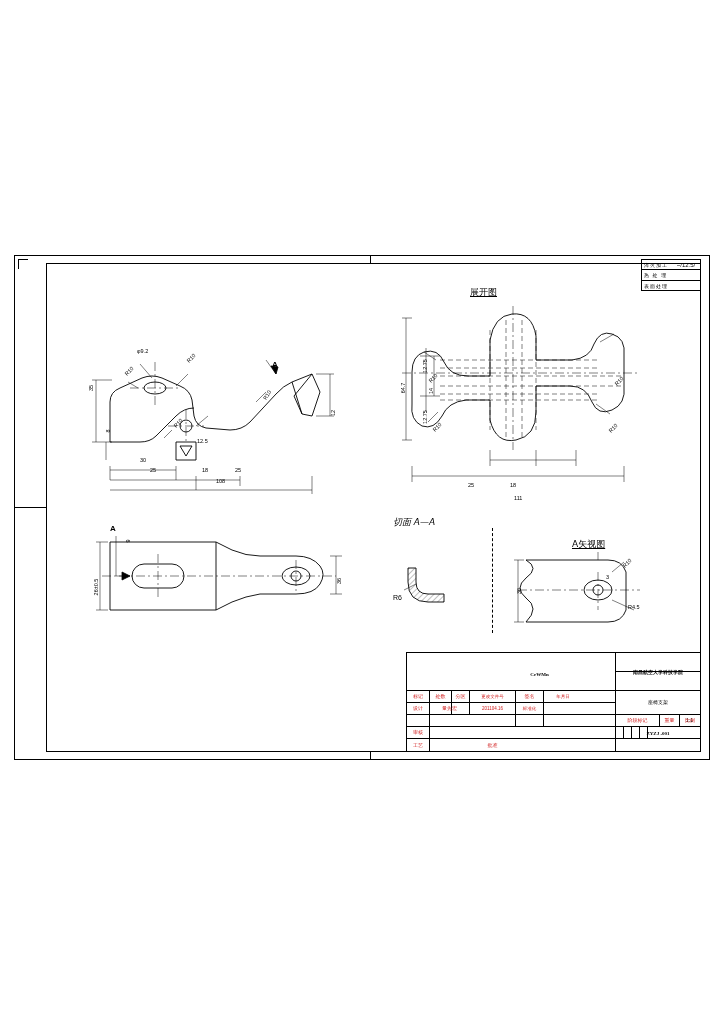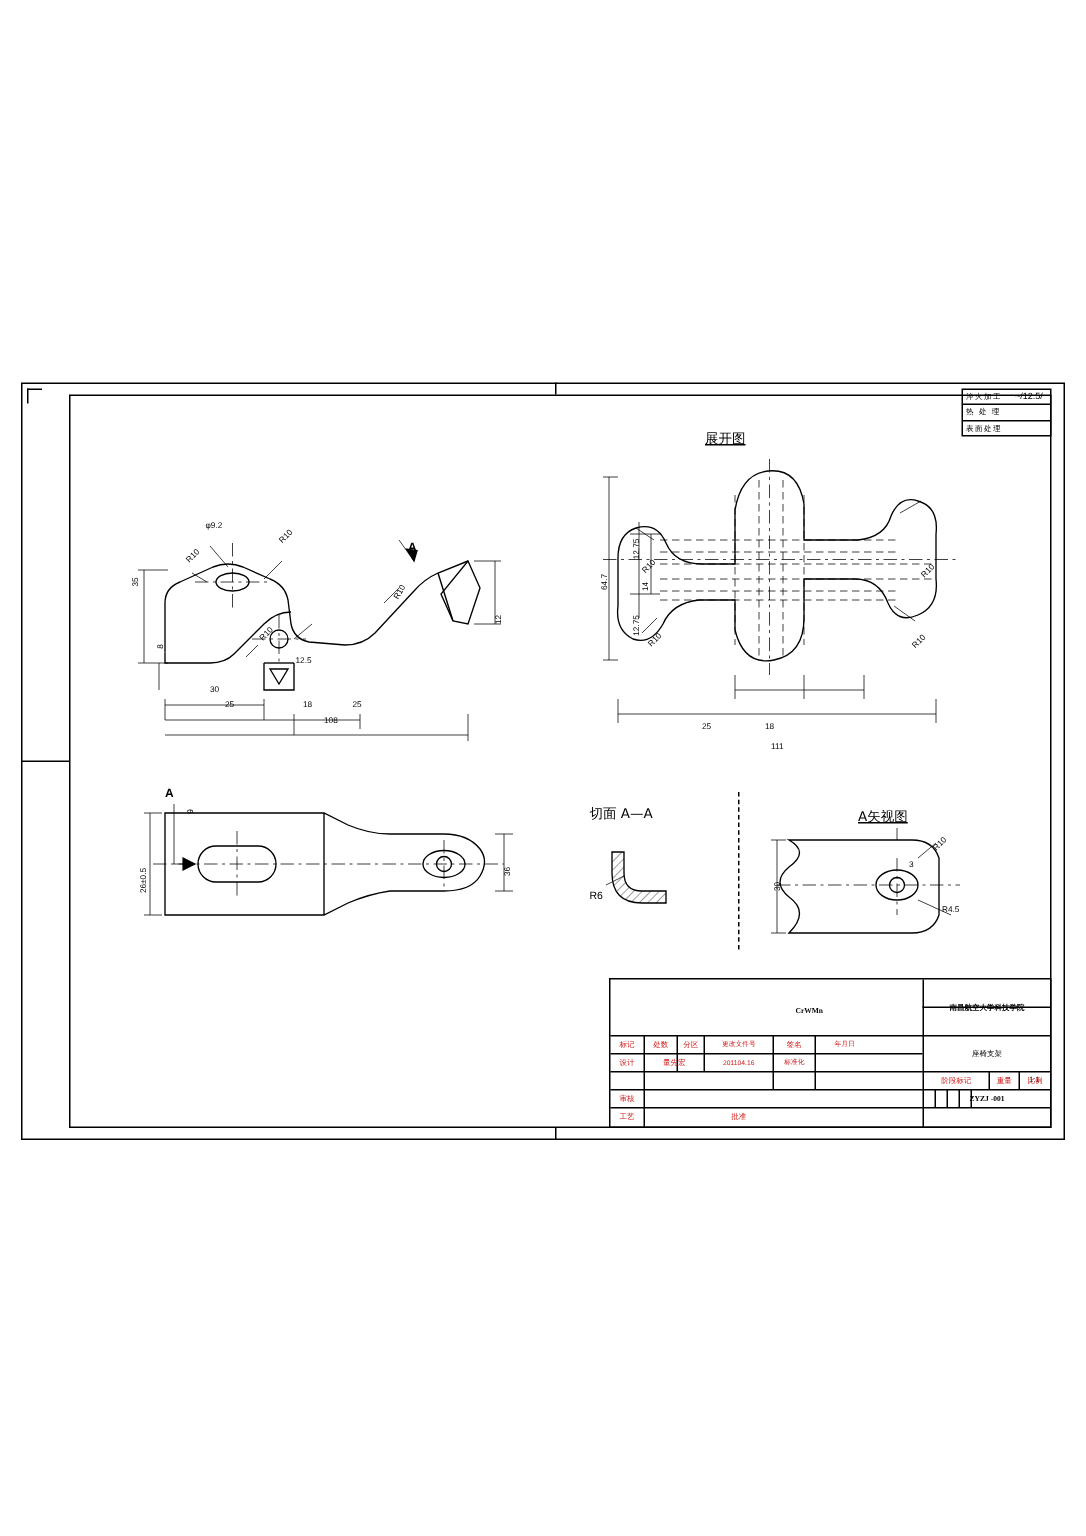--- a/index.html
+++ b/index.html
@@ -347,21 +347,21 @@
     <g fill="#000" stroke="#000" stroke-width="0.8">
       <polygon points="34,44 26,40 26,48"></polygon>
     </g>
   </svg>
 
   <div class="abs bigletter" style="left:110px; top:524px; font-size:8px;">A</div>
   <div class="abs dim" style="left:126px; top:538px; transform:rotate(-90deg);">9</div>
   <div class="abs dim" style="left:88px; top:584px; transform:rotate(-90deg);">26±0.5</div>
   <div class="abs dim" style="left:336px; top:578px; transform:rotate(-90deg);">36</div>
 
-  <div class="abs" style="left:393px; top:536px; font-size:9px; white-space:nowrap;">
+  <div class="abs" style="left:393px; top:516px; font-size:9px; white-space:nowrap;font-style:italic;">
     <span class="cjk">切面 A—A</span>
   </div>
   <svg class="abs" style="left:398px; top:556px;" width="70" height="60" viewBox="0 0 70 60">
     <defs>
       <pattern id="hatch" width="4" height="4" patternUnits="userSpaceOnUse" patternTransform="rotate(45)">
         <line x1="0" y1="0" x2="0" y2="4" stroke="#000" stroke-width="0.5"></line>
       </pattern>
     </defs>
     <path d="M10 12 L18 12 L18 26 Q18 38 30 38 L46 38 L46 46 L30 46 Q10 46 10 26 Z" fill="url(#hatch)" stroke="#000" stroke-width="0.9"></path>
     <g stroke="#000" stroke-width="0.5">

